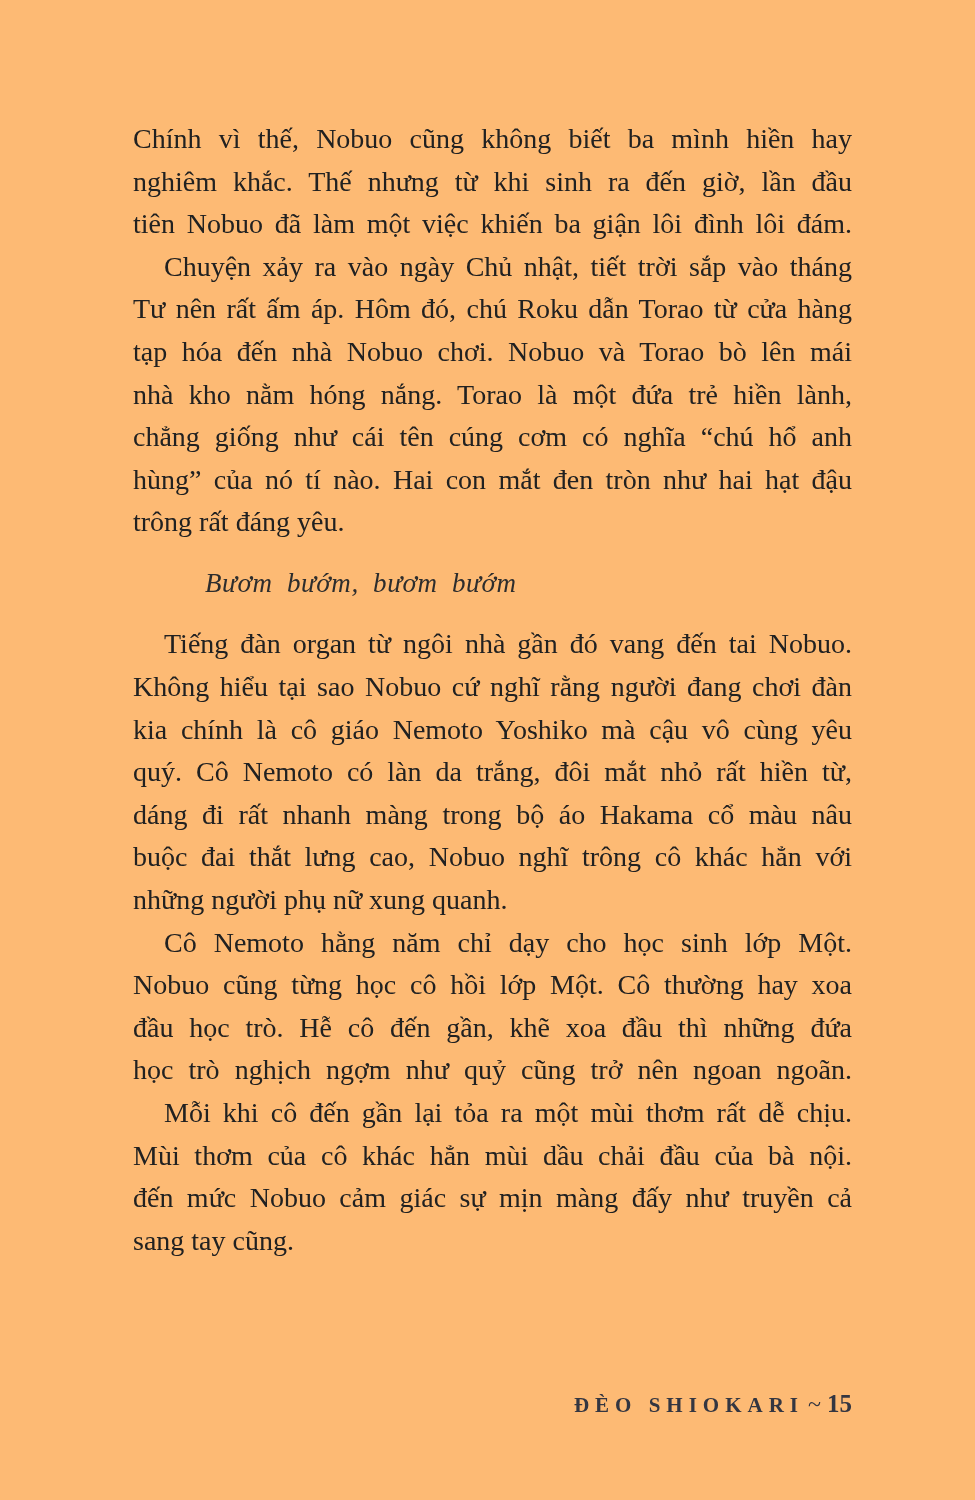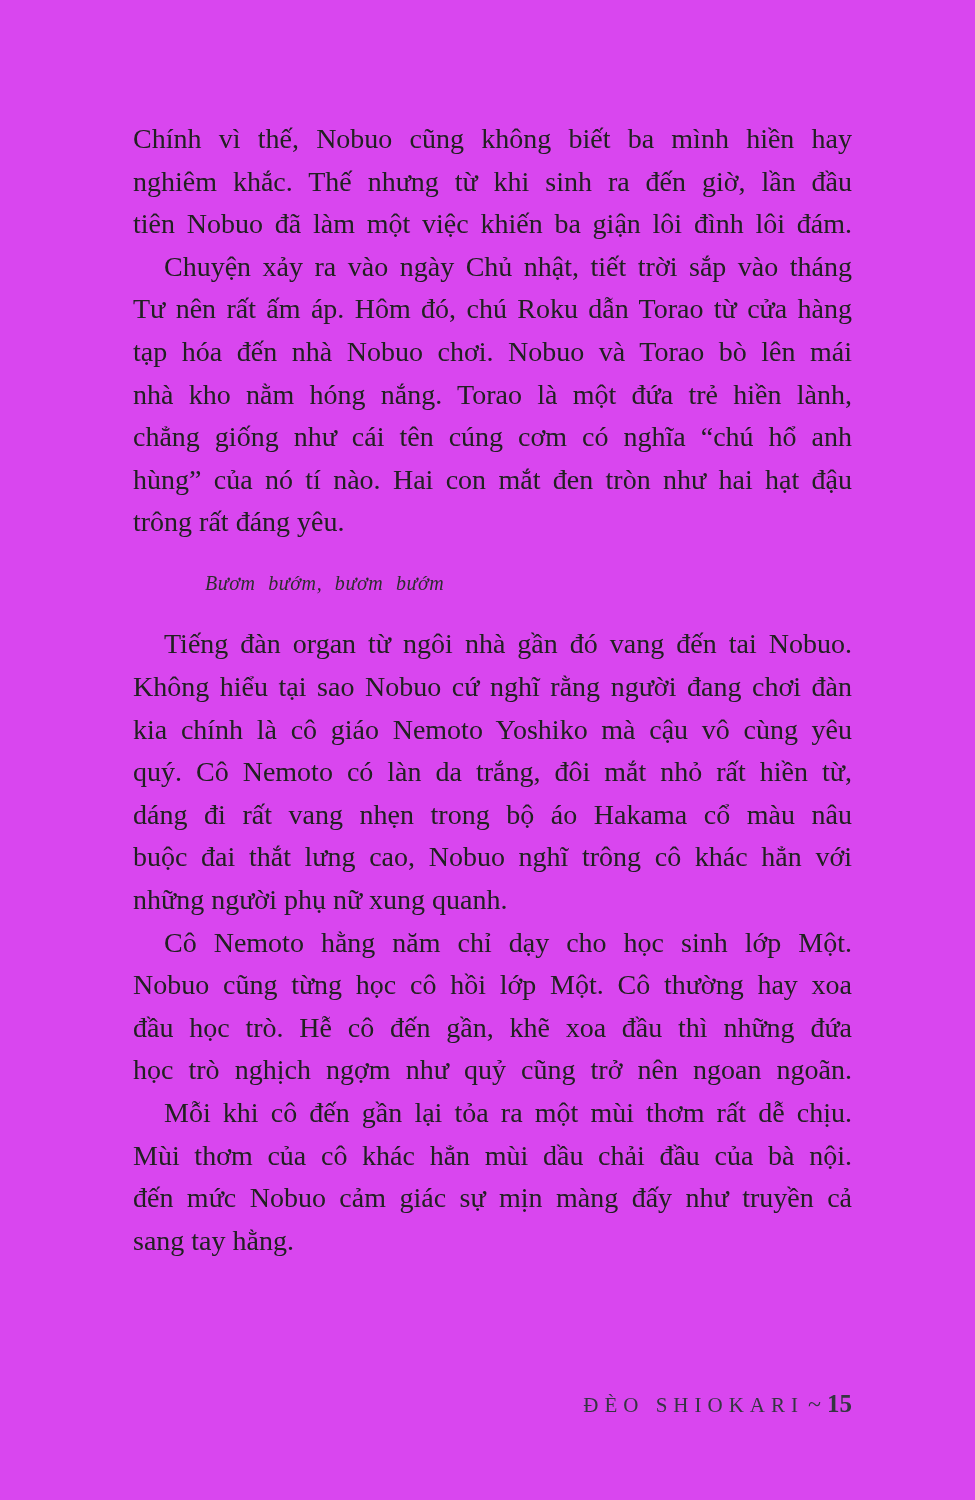--- a/index.html
+++ b/index.html
@@ -11,21 +11,21 @@
     height: 1500px;
     background: #ffffff;
     font-family: "Liberation Serif", "DejaVu Serif", serif;
     color: #212121;
     position: relative;
     overflow: hidden;
   }
   .page {
     position: absolute;
     inset: 0;
-    background: #d946ef;
+    background: #fdba74;
   }
   .text-block {
     position: absolute;
     left: 133px;
     top: 118px;
     width: 719px;
     font-size: 28px;
   }
   .para {
     margin: 0;
@@ -46,21 +46,21 @@
     text-align: right;
     text-align-last: left;
   }
   .line.indent {
     text-indent: 31px;
   }
   .verse {
     margin: 17px 0 18px 0;
     padding-left: 72px;
     font-style: italic;
-    font-size: 20px;
+    font-size: 27px;
     color: #2d2d2d;
   }
   .verse .vline {
     display: block;
     height: 44.5px;
     line-height: 44.5px;
     text-align: left;
     word-spacing: 7px;
     letter-spacing: 0.6px;
   }
@@ -68,21 +68,21 @@
     position: absolute;
     top: 1390px;
     right: 123px;
     color: #343641;
     white-space: nowrap;
     display: flex;
     align-items: baseline;
   }
   .running-footer .book-title {
     font-size: 21px;
-    font-weight: normal;
+    font-weight: bold;
     letter-spacing: 6px;
   }
   .running-footer .sep {
     font-size: 24px;
     margin: 0 6px 0 4px;
     font-weight: normal;
   }
   .running-footer .page-num {
     font-size: 25px;
     letter-spacing: 0;
@@ -114,37 +114,37 @@
 
     <div class="verse">
       <span class="vline">Bươm bướm, bươm bướm</span>
     </div>
 
     <div class="para">
       <span class="line indent">Tiếng đàn organ từ ngôi nhà gần đó vang đến tai Nobuo.</span>
       <span class="line">Không hiểu tại sao Nobuo cứ nghĩ rằng người đang chơi đàn</span>
       <span class="line">kia chính là cô giáo Nemoto Yoshiko mà cậu vô cùng yêu</span>
       <span class="line">quý. Cô Nemoto có làn da trắng, đôi mắt nhỏ rất hiền từ,</span>
-      <span class="line">dáng đi rất vang nhẹn trong bộ áo Hakama cổ màu nâu</span>
+      <span class="line">dáng đi rất nhanh màng trong bộ áo Hakama cổ màu nâu</span>
       <span class="line">buộc đai thắt lưng cao, Nobuo nghĩ trông cô khác hẳn với</span>
       <span class="line short">những người phụ nữ xung quanh.</span>
     </div>
 
     <div class="para">
       <span class="line indent">Cô Nemoto hằng năm chỉ dạy cho học sinh lớp Một.</span>
       <span class="line">Nobuo cũng từng học cô hồi lớp Một. Cô thường hay xoa</span>
       <span class="line">đầu học trò. Hễ cô đến gần, khẽ xoa đầu thì những đứa</span>
       <span class="line">học trò nghịch ngợm như quỷ cũng trở nên ngoan ngoãn.</span>
     </div>
 
     <div class="para">
       <span class="line indent">Mỗi khi cô đến gần lại tỏa ra một mùi thơm rất dễ chịu.</span>
       <span class="line">Mùi thơm của cô khác hẳn mùi dầu chải đầu của bà nội.</span>
       <span class="line">đến mức Nobuo cảm giác sự mịn màng đấy như truyền cả</span>
-      <span class="line short">sang tay hằng.</span>
+      <span class="line short">sang tay cũng.</span>
     </div>
 
   </div>
 
   <div class="running-footer">
     <span class="book-title">ĐÈO SHIOKARI</span>
     <span class="sep">~</span>
     <span class="page-num">15</span>
   </div>
 

